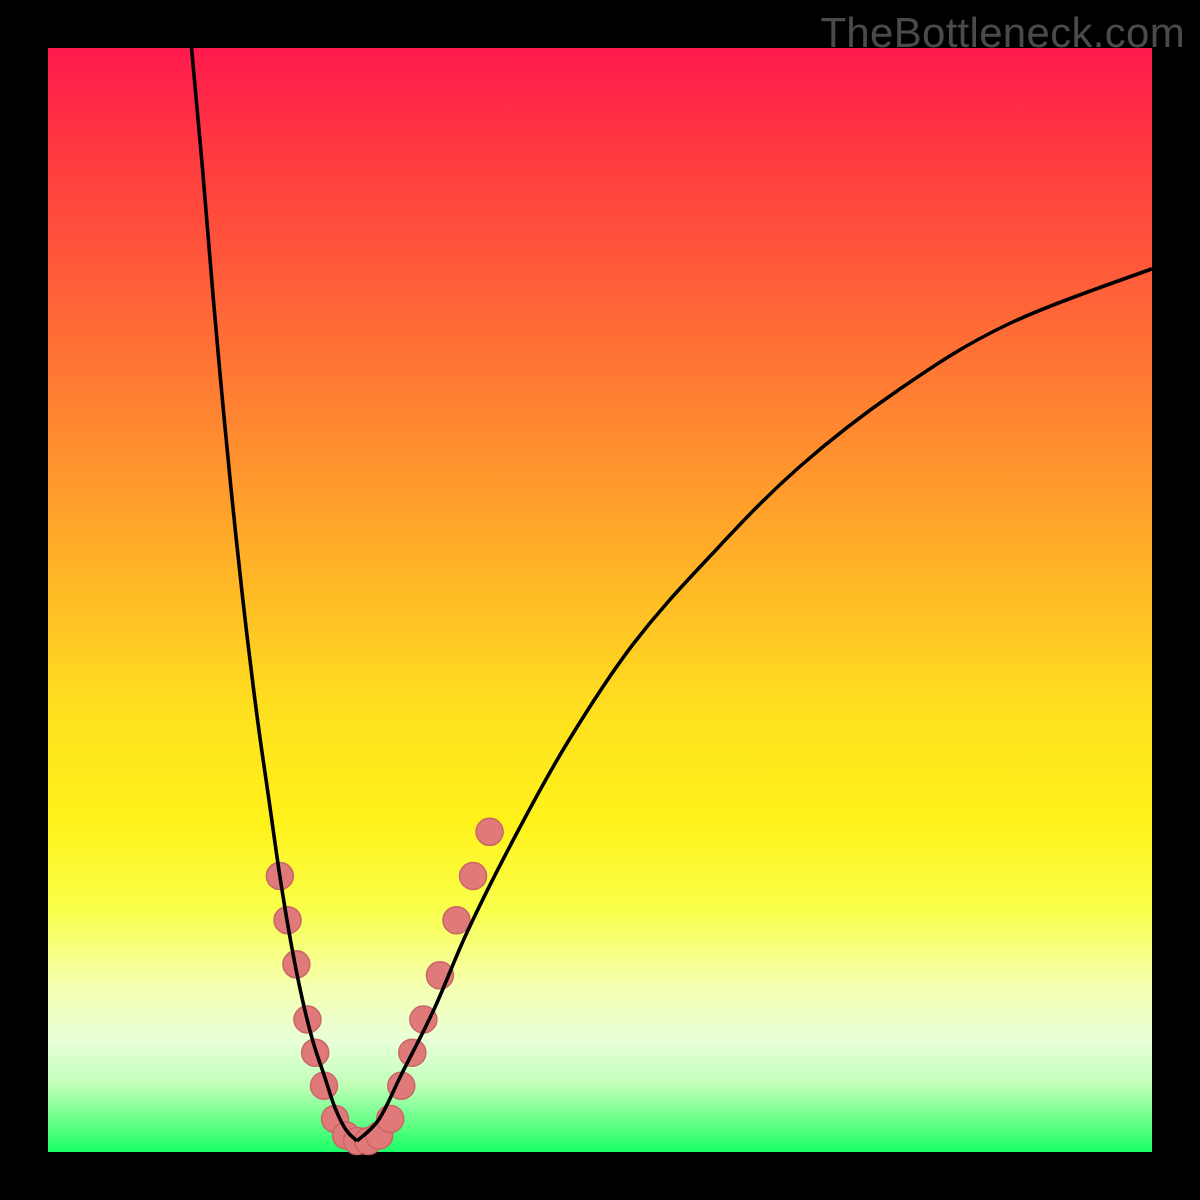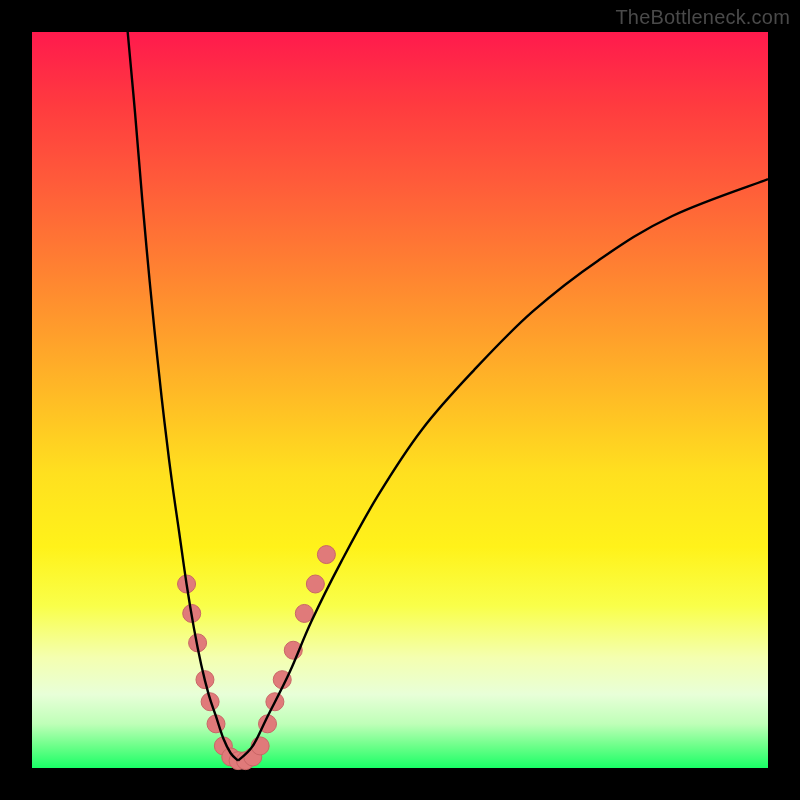--- a/index.html
+++ b/index.html
@@ -37,21 +37,21 @@
       #e8ffd8 90%,
       #bfffb8 94%,
       #6dff8a 97%,
       #19ff66 100%);
   }
   .watermark {
     position: absolute;
     top: 6px;
     right: 10px;
     color: #4a4a4a;
-    font-size: 20px;
+    font-size: 28px;
     font-weight: 500;
     letter-spacing: 0.2px;
   }
   svg.curves {
     position: absolute;
     left: 0; top: 0;
     width: 736px; height: 736px;
     overflow: visible;
   }
 </style>

